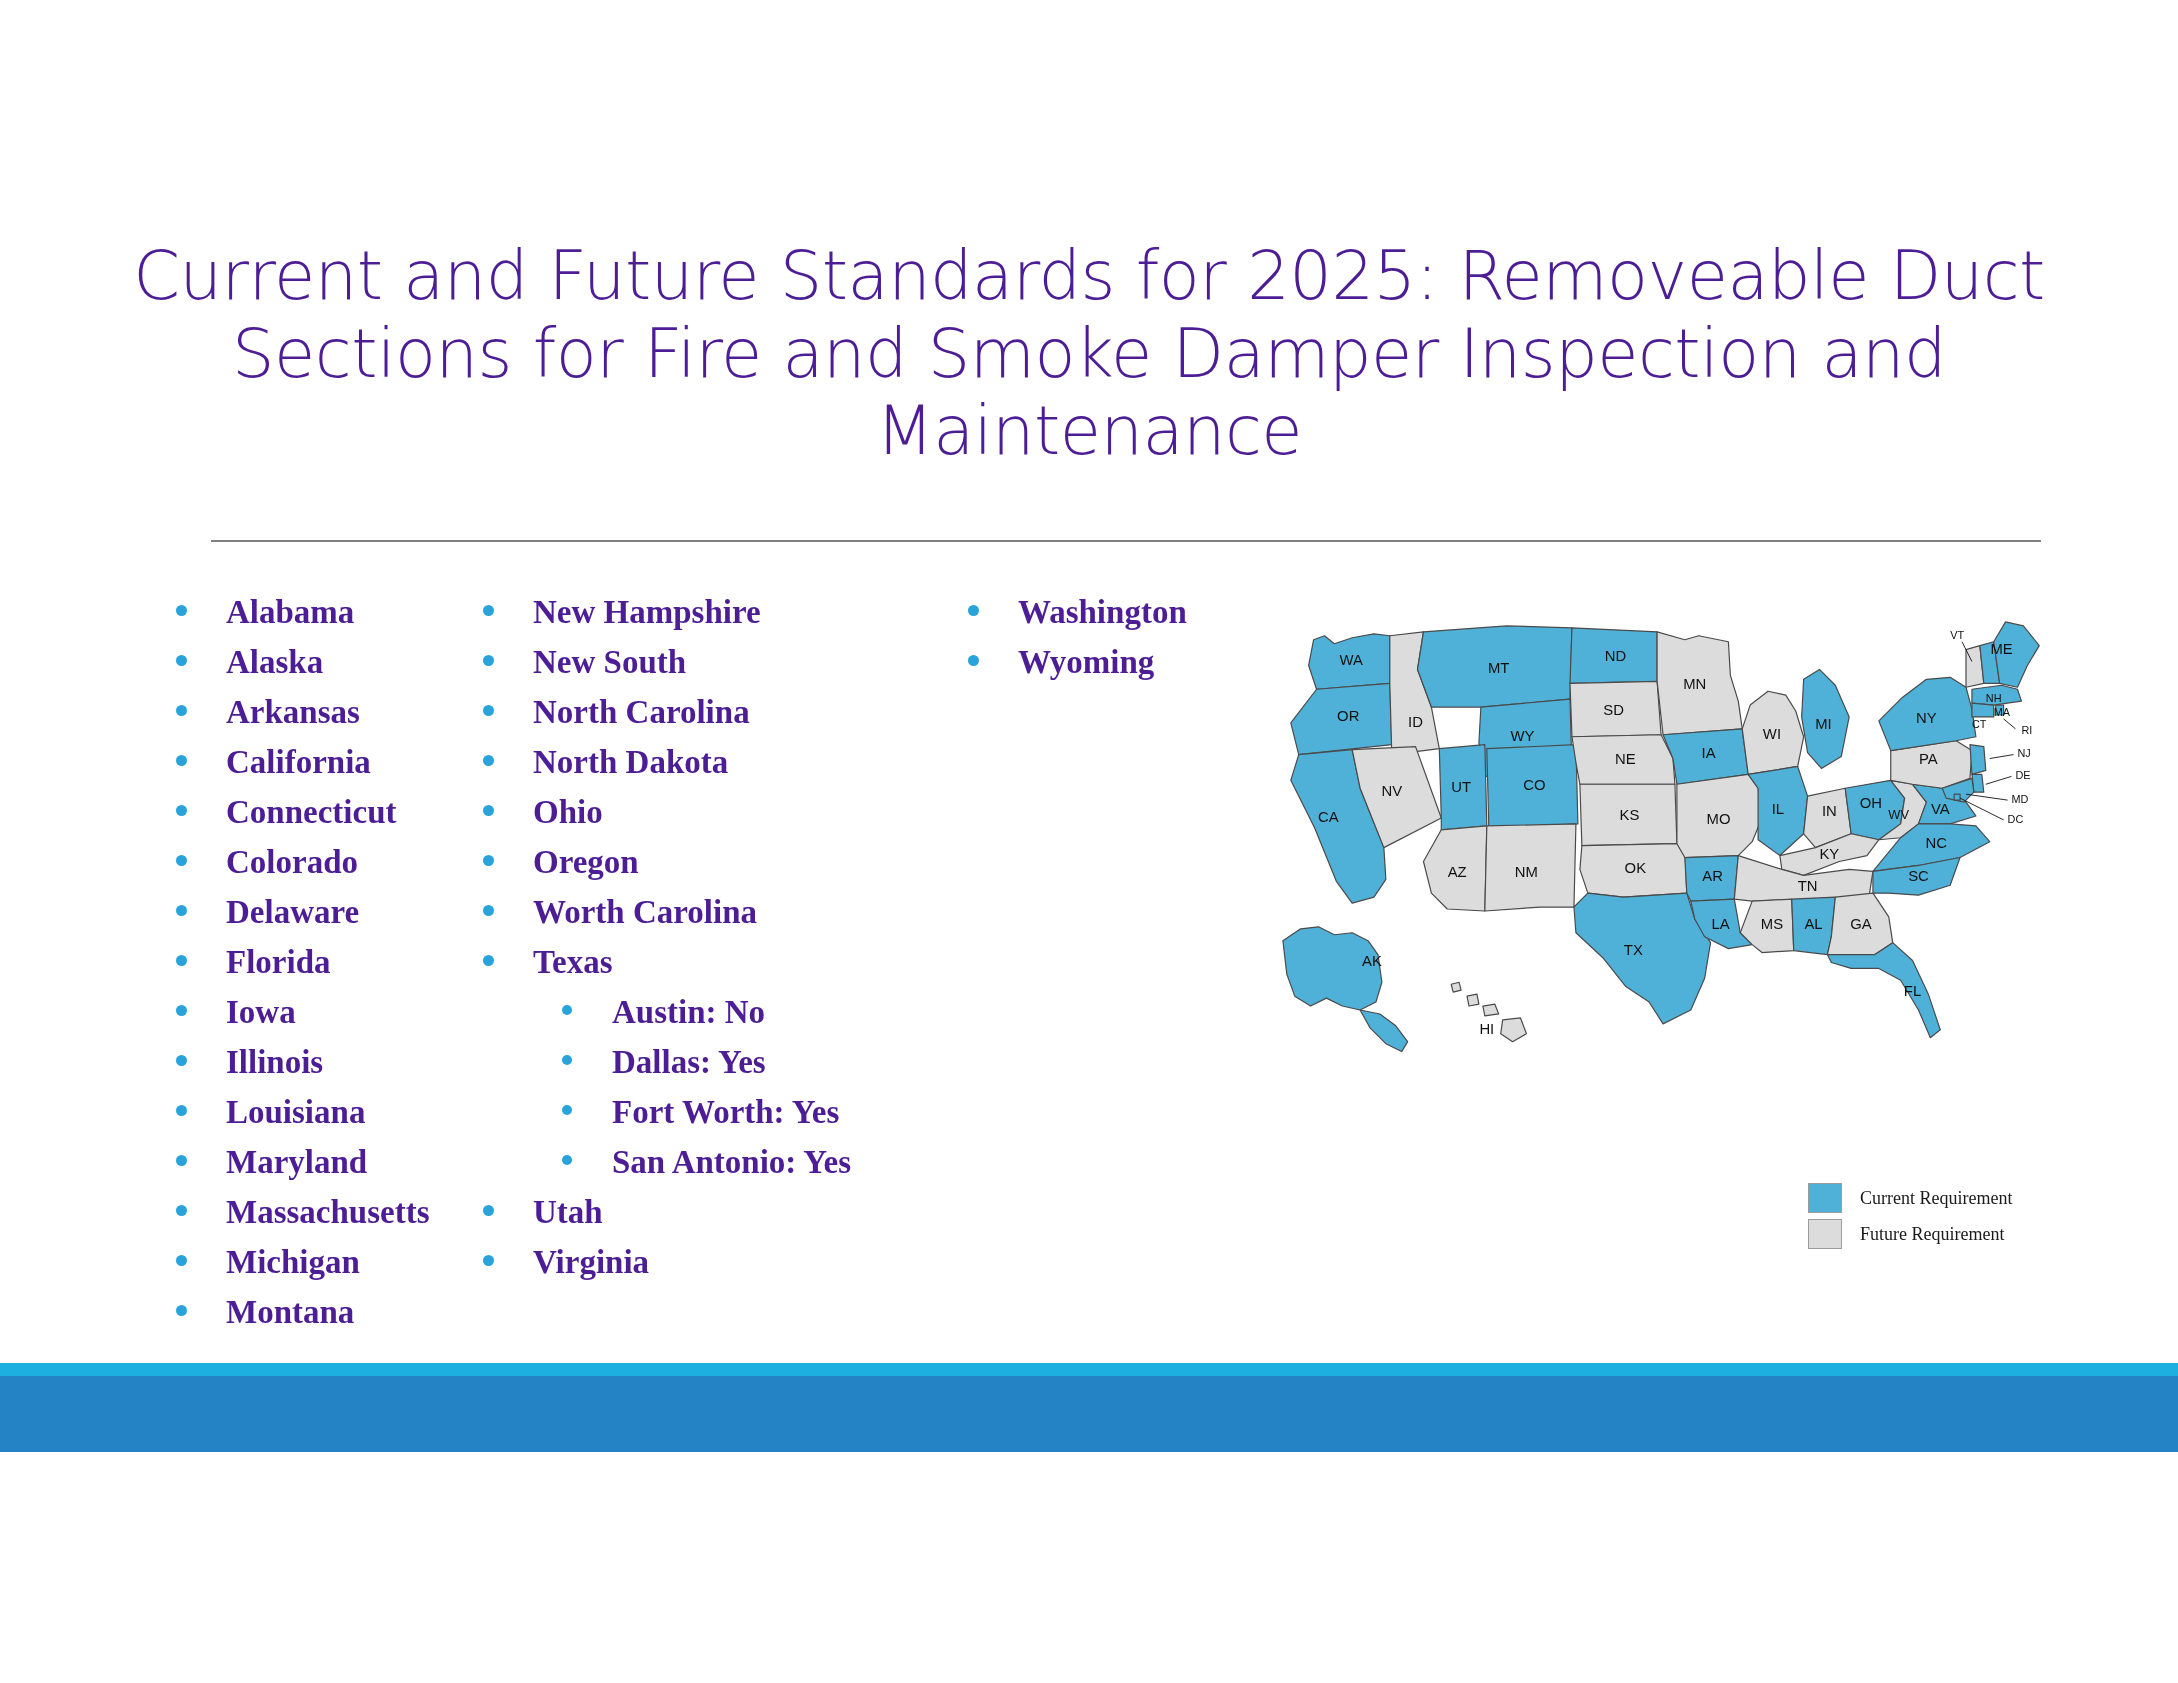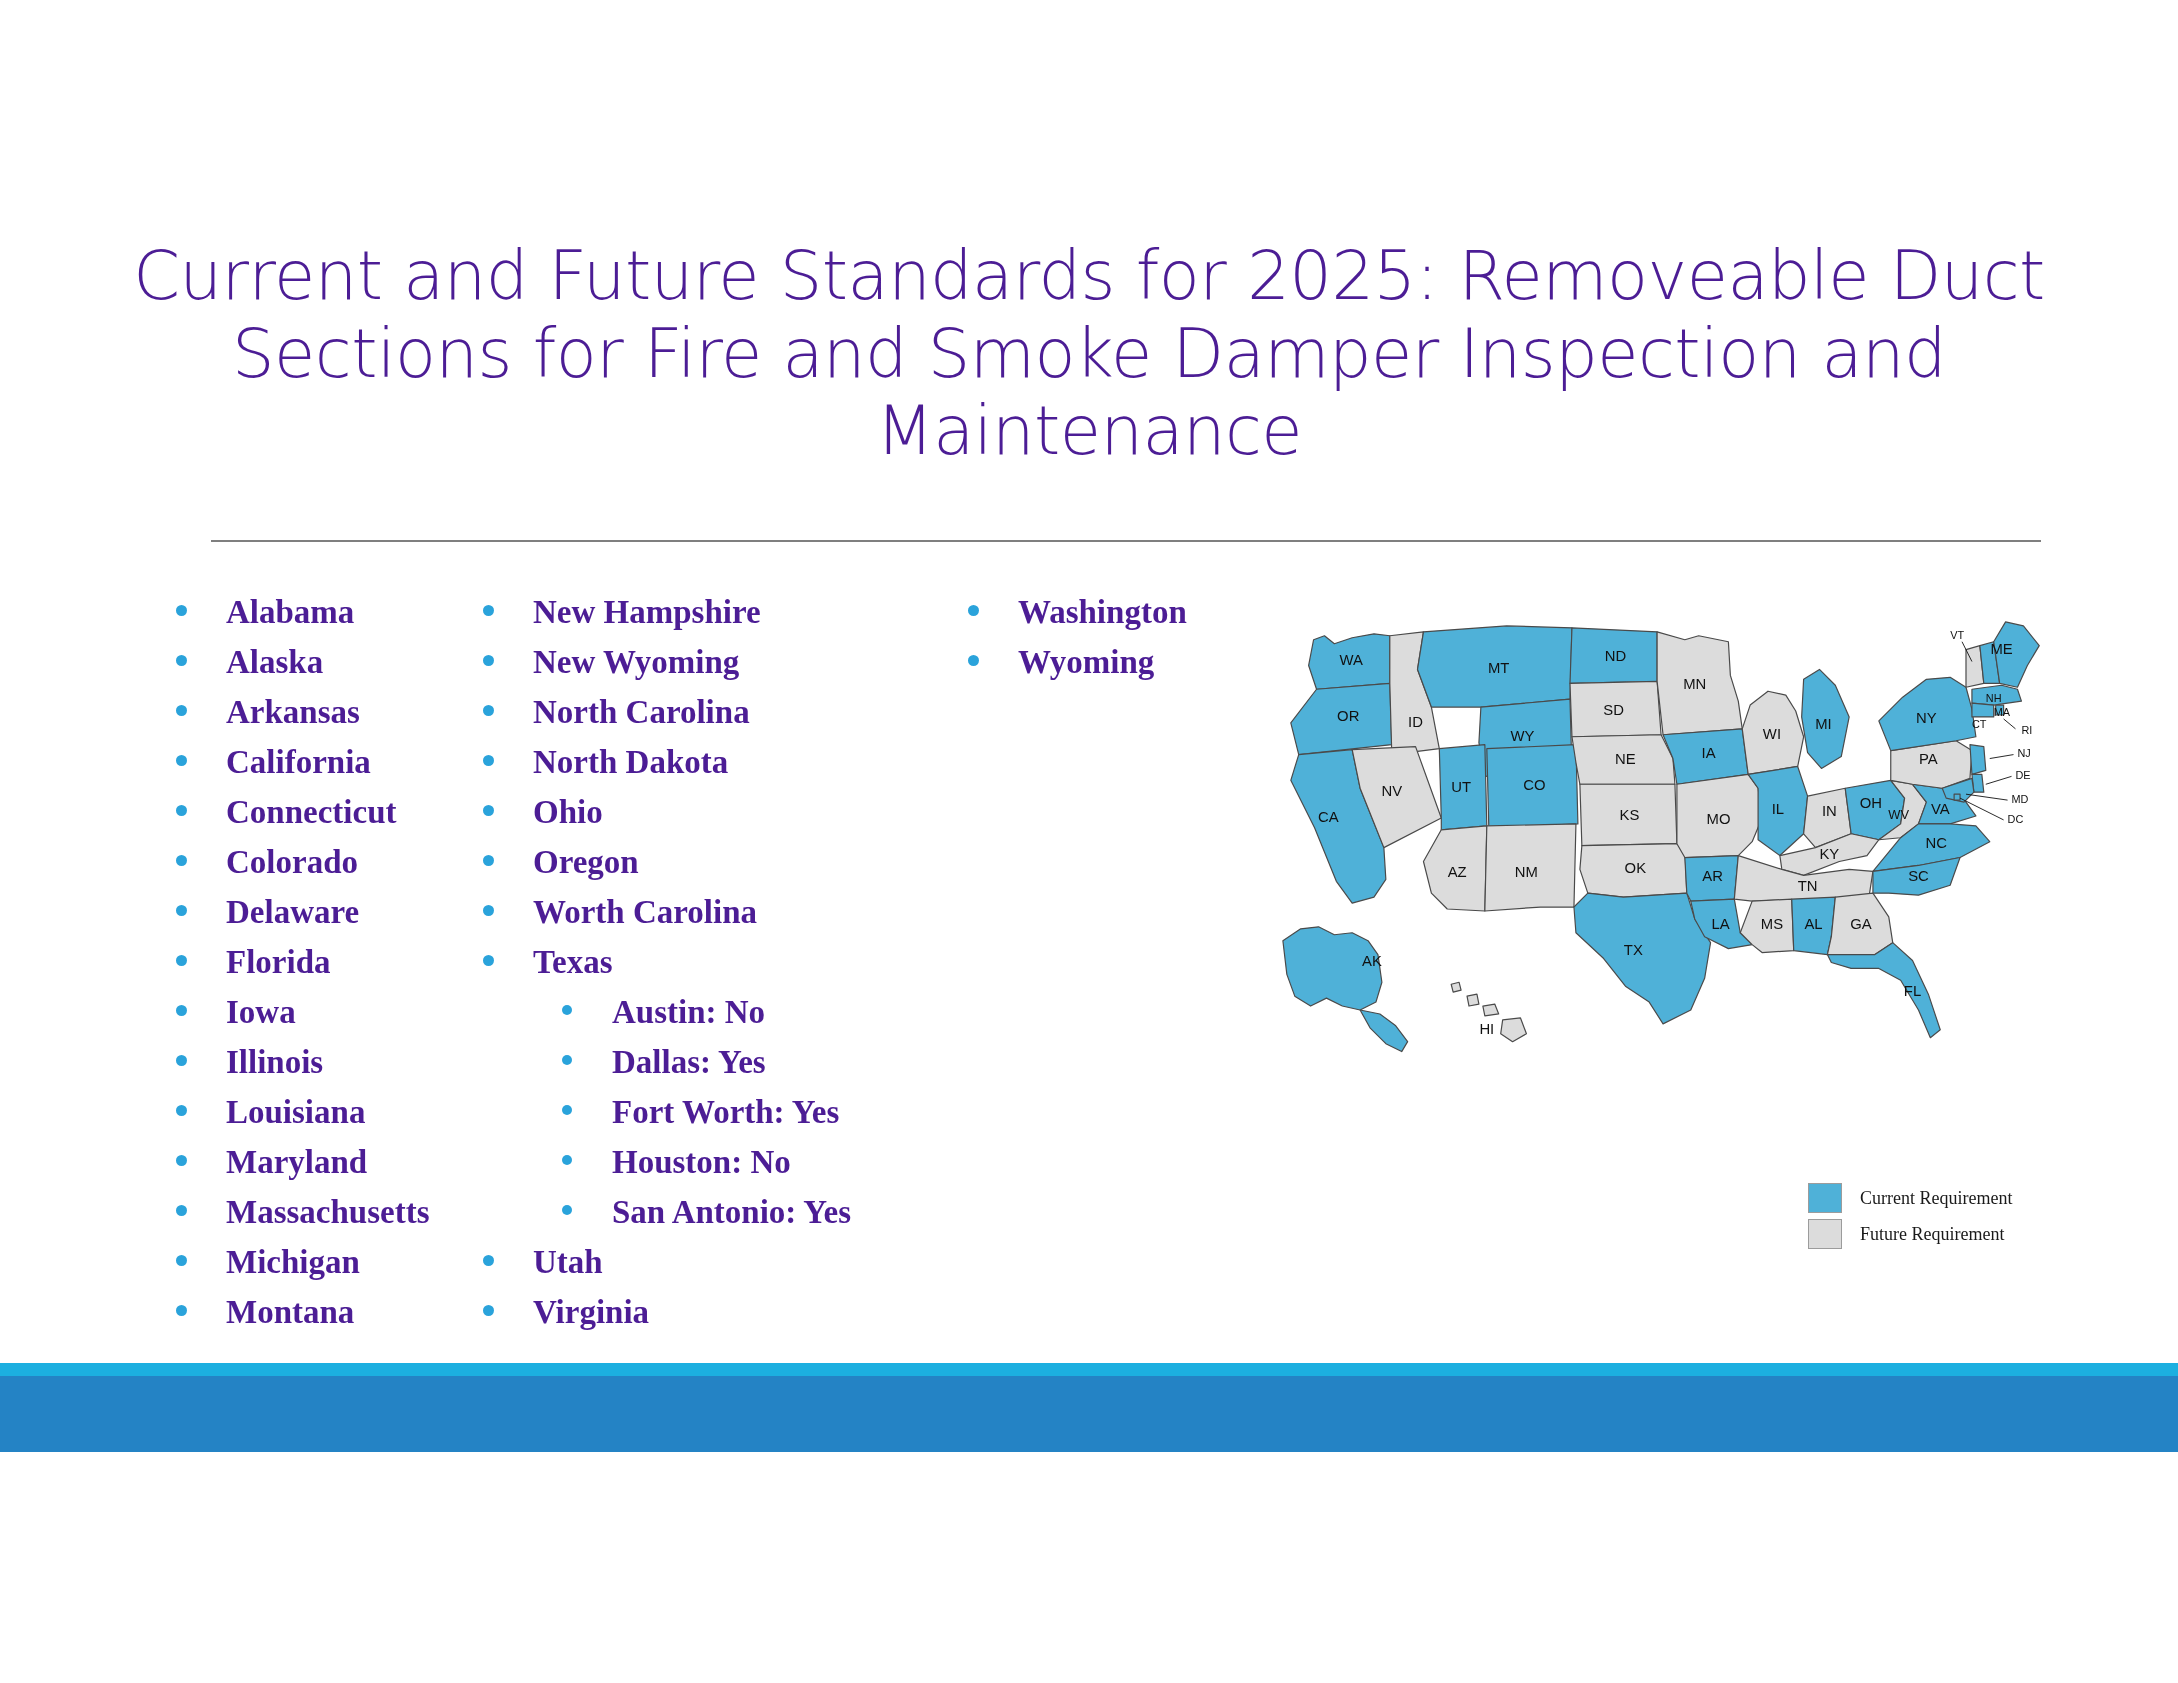--- a/index.html
+++ b/index.html
@@ -245,21 +245,21 @@
     </div>
   </div>
 
   <div class="bullet-col col-2">
     <div class="bullet-row">
       <span class="bullet-dot"></span>
       <span class="bullet-label">New Hampshire</span>
     </div>
     <div class="bullet-row">
       <span class="bullet-dot"></span>
-      <span class="bullet-label">New Wyoming</span>
+      <span class="bullet-label">New South</span>
     </div>
     <div class="bullet-row">
       <span class="bullet-dot"></span>
       <span class="bullet-label">North Carolina</span>
     </div>
     <div class="bullet-row">
       <span class="bullet-dot"></span>
       <span class="bullet-label">North Dakota</span>
     </div>
     <div class="bullet-row">
@@ -284,24 +284,20 @@
         <span class="bullet-dot"></span>
         <span class="bullet-label">Austin: No</span>
       </div>
       <div class="sub-row">
         <span class="bullet-dot"></span>
         <span class="bullet-label">Dallas: Yes</span>
       </div>
       <div class="sub-row">
         <span class="bullet-dot"></span>
         <span class="bullet-label">Fort Worth: Yes</span>
-      </div>
-      <div class="sub-row">
-        <span class="bullet-dot"></span>
-        <span class="bullet-label">Houston: No</span>
       </div>
       <div class="sub-row">
         <span class="bullet-dot"></span>
         <span class="bullet-label">San Antonio: Yes</span>
       </div>
     </div>
 
     <div class="bullet-row">
       <span class="bullet-dot"></span>
       <span class="bullet-label">Utah</span>

